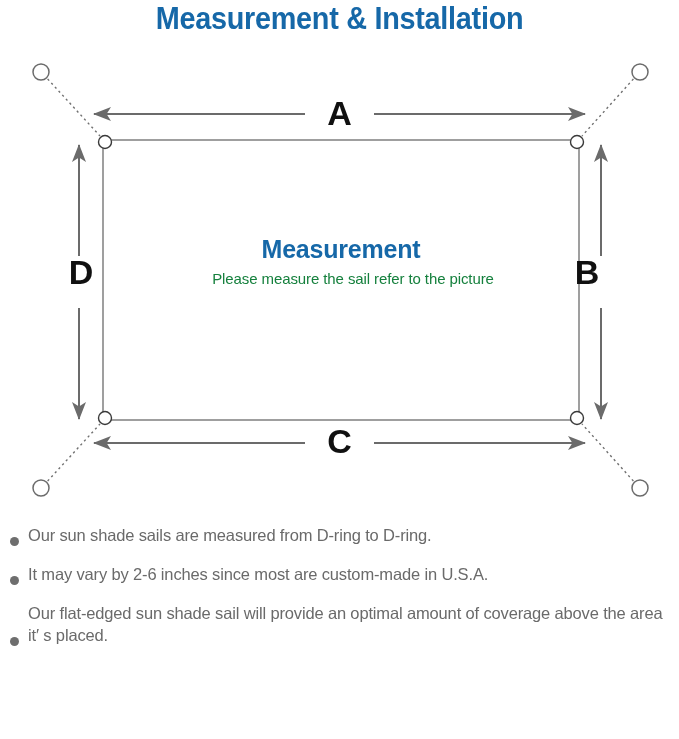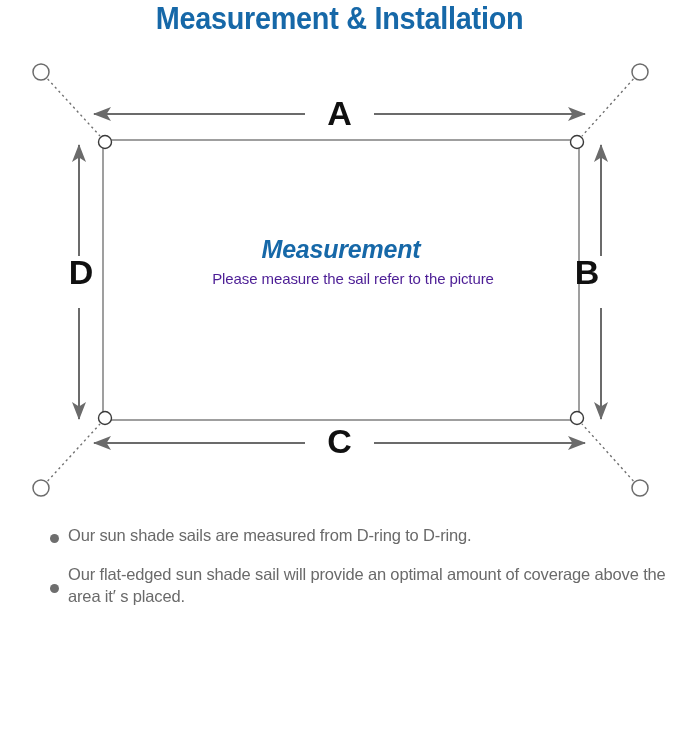--- a/index.html
+++ b/index.html
@@ -64,46 +64,44 @@
     top: 190px;
     width: 476px;
     text-align: center;
   }
   #center-title {
     font-size: 25px;
     font-weight: bold;
     color: #1668a8;
     line-height: 30px;
     letter-spacing: -0.2px;
-    font-style: italic;
   }
   #center-subtitle {
     font-size: 15px;
     font-weight: normal;
-    color: #4c1d95;
+    color: #15803d;
     line-height: 22px;
     margin-top: 4px;
     letter-spacing: -0.1px;
     margin-left: 24px;
   }
 
   
   #notes {
     position: absolute;
     left: 0;
     top: 524px;
     width: 679px;
   }
   .note-row {
     position: relative;
     display: flex;
-    align-items: center;
+    align-items: flex-end;
     margin-bottom: 17px;
     padding-left: 10px;
-    margin-left: 40px;
   }
   .note-bullet {
     flex: 0 0 auto;
     width: 9px;
     height: 9px;
     border-radius: 50%;
     background: #6e6e6e;
     margin-top: 7px;
     margin-right: 9px;
   }
@@ -171,15 +169,19 @@
   </div>
 </div>
 
 <div id="notes">
   <div class="note-row">
     <span class="note-bullet"></span>
     <span class="note-text">Our sun shade sails are measured from D-ring to D-ring.</span>
   </div>
   <div class="note-row">
     <span class="note-bullet"></span>
+    <span class="note-text">It may vary by 2-6 inches since most are custom-made in U.S.A.</span>
+  </div>
+  <div class="note-row">
+    <span class="note-bullet"></span>
     <span class="note-text">Our flat-edged sun shade sail will provide an optimal amount of coverage above the area it′ s placed.</span>
   </div>
 </div>
 
 </body></html>

